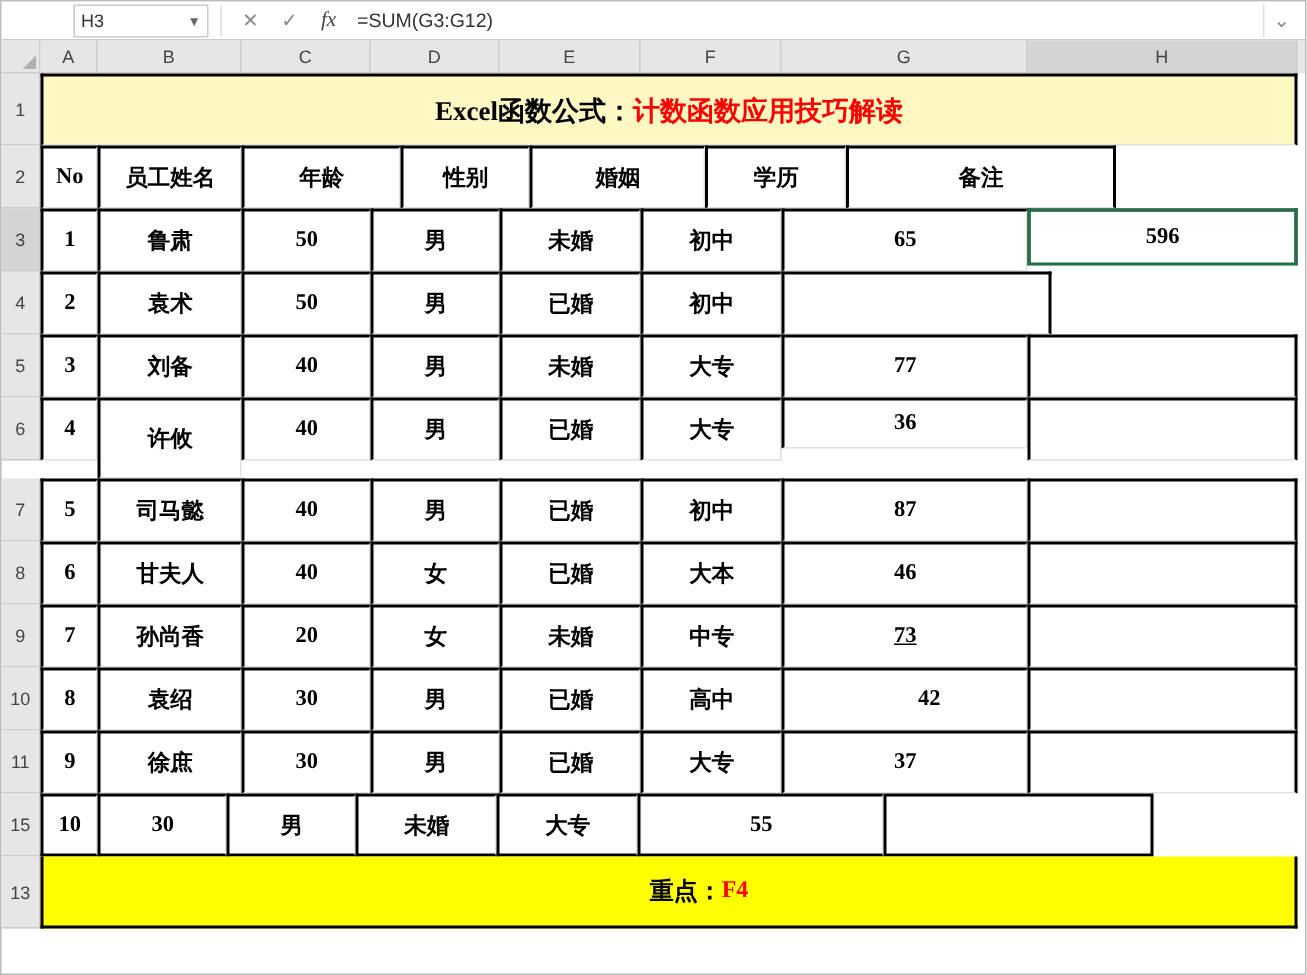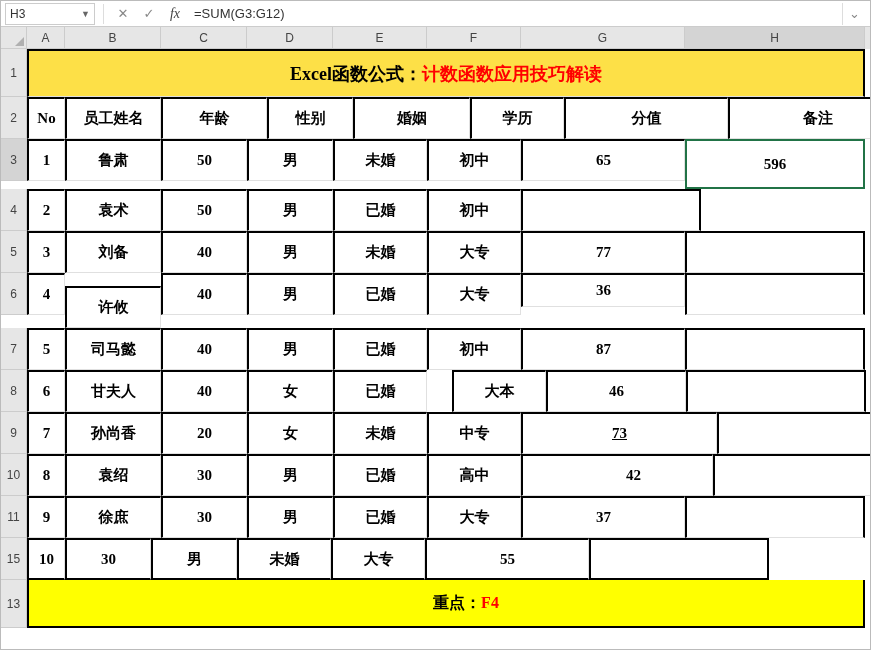--- a/index.html
+++ b/index.html
@@ -24,20 +24,21 @@
   }
   .name-box {
     width: 90px;
     height: 22px;
     border: 1px solid #ccc;
     display: flex;
     align-items: center;
     justify-content: flex-start;
     padding: 0 4px;
     background: #fff;
+    margin-left: 44px;
   }
   .name-box-text { flex: 1; font-size: 12px; color: #333; }
   .name-box-arrow { font-size: 9px; color: #666; }
   .fb-sep { width: 1px; height: 20px; background: #ddd; margin: 0 4px; }
   .fb-btn {
     width: 22px; height: 22px;
     display: flex; align-items: center; justify-content: center;
     color: #888; cursor: pointer;
     font-size: 13px;
   }
@@ -117,21 +118,21 @@
     overflow: hidden;
     white-space: nowrap;
     font-size: 15px;
     font-family: "SimSun", "宋体", serif;
     font-weight: bold;
     color: #000;
     flex-shrink: 0;
   }
   .title-row .cell { justify-content: center; }
   .title-cell {
-    background: #fde047;
+    background: #fef9c3;
     font-size: 18px;
     font-weight: bold;
     border-top: 2px solid #000;
     border-left: 2px solid #000;
     border-right: 2px solid #000;
   }
   .title-black { color: #000; }
   .title-red { color: #ff0000; }
   .hdr-cell {
     background: #fff;
@@ -202,33 +203,32 @@
         </div>
       </div>
       <div class="row">
         <div class="row-h" style="height: 42px;">2</div>
         <div class="cell hdr-cell" style="width: 38px; height: 42px;">No</div>
         <div class="cell hdr-cell" style="width: 96px; height: 42px;">员工姓名</div>
         <div class="cell hdr-cell" style="width: 106px; height: 42px;">年龄</div>
         <div class="cell hdr-cell" style="width: 86px; height: 42px;">性别</div>
         <div class="cell hdr-cell" style="width: 117px; height: 42px;">婚姻</div>
         <div class="cell hdr-cell" style="width: 94px; height: 42px;">学历</div>
-        <div class="cell hdr-cell" style="width: 164px; height: 42px;">分值</div>
         <div class="cell hdr-cell last" style="width: 180px; height: 42px;">备注</div>
       </div>
       <div class="row">
         <div class="row-h active" style="height: 42px;">3</div>
         <div class="cell data-cell" style="width: 38px; height: 42px;">1</div>
         <div class="cell data-cell" style="width: 96px; height: 42px;">鲁肃</div>
         <div class="cell data-cell" style="width: 86px; height: 42px;">50</div>
         <div class="cell data-cell" style="width: 86px; height: 42px;">男</div>
         <div class="cell data-cell" style="width: 94px; height: 42px;">未婚</div>
         <div class="cell data-cell" style="width: 94px; height: 42px;">初中</div>
         <div class="cell data-cell" style="width: 164px; height: 42px;">65</div>
-        <div class="cell data-cell last active-cell" style="width: 180px; height: 50px;">596</div>
+        <div class="cell data-cell last active-cell" style="width: 180px; height: 38px;">596</div>
       </div>
       <div class="row">
         <div class="row-h" style="height: 42px;">4</div>
         <div class="cell data-cell" style="width: 38px; height: 42px;">2</div>
         <div class="cell data-cell" style="width: 96px; height: 42px;">袁术</div>
         <div class="cell data-cell" style="width: 86px; height: 42px;">50</div>
         <div class="cell data-cell" style="width: 86px; height: 42px;">男</div>
         <div class="cell data-cell" style="width: 94px; height: 42px;">已婚</div>
         <div class="cell data-cell" style="width: 94px; height: 42px;">初中</div>
         <div class="cell data-cell last" style="width: 180px; height: 42px;"></div>
@@ -240,21 +240,21 @@
         <div class="cell data-cell" style="width: 86px; height: 42px;">40</div>
         <div class="cell data-cell" style="width: 86px; height: 42px;">男</div>
         <div class="cell data-cell" style="width: 94px; height: 42px;">未婚</div>
         <div class="cell data-cell" style="width: 94px; height: 42px;">大专</div>
         <div class="cell data-cell" style="width: 164px; height: 42px;">77</div>
         <div class="cell data-cell last" style="width: 180px; height: 42px;"></div>
       </div>
       <div class="row">
         <div class="row-h" style="height: 42px;">6</div>
         <div class="cell data-cell" style="width: 38px; height: 42px;">4</div>
-        <div class="cell data-cell" style="width: 96px; height: 42px; margin-top: 13px;">许攸</div>
+        <div class="cell data-cell" style="width: 96px; height: 54px;">许攸</div>
         <div class="cell data-cell" style="width: 86px; height: 42px;">40</div>
         <div class="cell data-cell" style="width: 86px; height: 42px;">男</div>
         <div class="cell data-cell" style="width: 94px; height: 42px;">已婚</div>
         <div class="cell data-cell" style="width: 94px; height: 42px;">大专</div>
         <div class="cell data-cell" style="width: 164px; height: 34px;">36</div>
         <div class="cell data-cell last" style="width: 180px; height: 42px;"></div>
       </div>
       <div class="row">
         <div class="row-h" style="height: 42px;">7</div>
         <div class="cell data-cell" style="width: 38px; height: 42px;">5</div>
@@ -266,44 +266,44 @@
         <div class="cell data-cell" style="width: 164px; height: 42px;">87</div>
         <div class="cell data-cell last" style="width: 180px; height: 42px;"></div>
       </div>
       <div class="row">
         <div class="row-h" style="height: 42px;">8</div>
         <div class="cell data-cell" style="width: 38px; height: 42px;">6</div>
         <div class="cell data-cell" style="width: 96px; height: 42px;">甘夫人</div>
         <div class="cell data-cell" style="width: 86px; height: 42px;">40</div>
         <div class="cell data-cell" style="width: 86px; height: 42px;">女</div>
         <div class="cell data-cell" style="width: 94px; height: 42px;">已婚</div>
-        <div class="cell data-cell" style="width: 94px; height: 42px; margin-left: 25px;">大本</div>
-        <div class="cell data-cell" style="width: 140px; height: 42px;">46</div>
+        <div class="cell data-cell" style="width: 94px; height: 42px;">大本</div>
+        <div class="cell data-cell" style="width: 164px; height: 42px;">46</div>
         <div class="cell data-cell last" style="width: 180px; height: 42px;"></div>
       </div>
       <div class="row">
         <div class="row-h" style="height: 42px;">9</div>
         <div class="cell data-cell" style="width: 38px; height: 42px;">7</div>
         <div class="cell data-cell" style="width: 96px; height: 42px;">孙尚香</div>
         <div class="cell data-cell" style="width: 86px; height: 42px;">20</div>
         <div class="cell data-cell" style="width: 86px; height: 42px;">女</div>
         <div class="cell data-cell" style="width: 94px; height: 42px;">未婚</div>
         <div class="cell data-cell" style="width: 94px; height: 42px;">中专</div>
-        <div class="cell data-cell" style="width: 196px; height: 42px; text-decoration: underline;">73</div>
+        <div class="cell data-cell" style="width: 164px; height: 42px; text-decoration: underline;">73</div>
         <div class="cell data-cell last" style="width: 180px; height: 42px;"></div>
       </div>
       <div class="row">
         <div class="row-h" style="height: 42px;">10</div>
         <div class="cell data-cell" style="width: 38px; height: 42px;">8</div>
         <div class="cell data-cell" style="width: 96px; height: 42px;">袁绍</div>
         <div class="cell data-cell" style="width: 86px; height: 42px;">30</div>
         <div class="cell data-cell" style="width: 86px; height: 42px;">男</div>
         <div class="cell data-cell" style="width: 94px; height: 42px;">已婚</div>
         <div class="cell data-cell" style="width: 94px; height: 42px;">高中</div>
-        <div class="cell data-cell" style="width: 192px; height: 42px; padding-left: 32px;">42</div>
+        <div class="cell data-cell" style="width: 164px; height: 42px; padding-left: 32px;">42</div>
         <div class="cell data-cell last" style="width: 180px; height: 42px;"></div>
       </div>
       <div class="row">
         <div class="row-h" style="height: 42px;">11</div>
         <div class="cell data-cell" style="width: 38px; height: 42px;">9</div>
         <div class="cell data-cell" style="width: 96px; height: 42px;">徐庶</div>
         <div class="cell data-cell" style="width: 86px; height: 42px;">30</div>
         <div class="cell data-cell" style="width: 86px; height: 42px;">男</div>
         <div class="cell data-cell" style="width: 94px; height: 42px;">已婚</div>
         <div class="cell data-cell" style="width: 94px; height: 42px;">大专</div>

